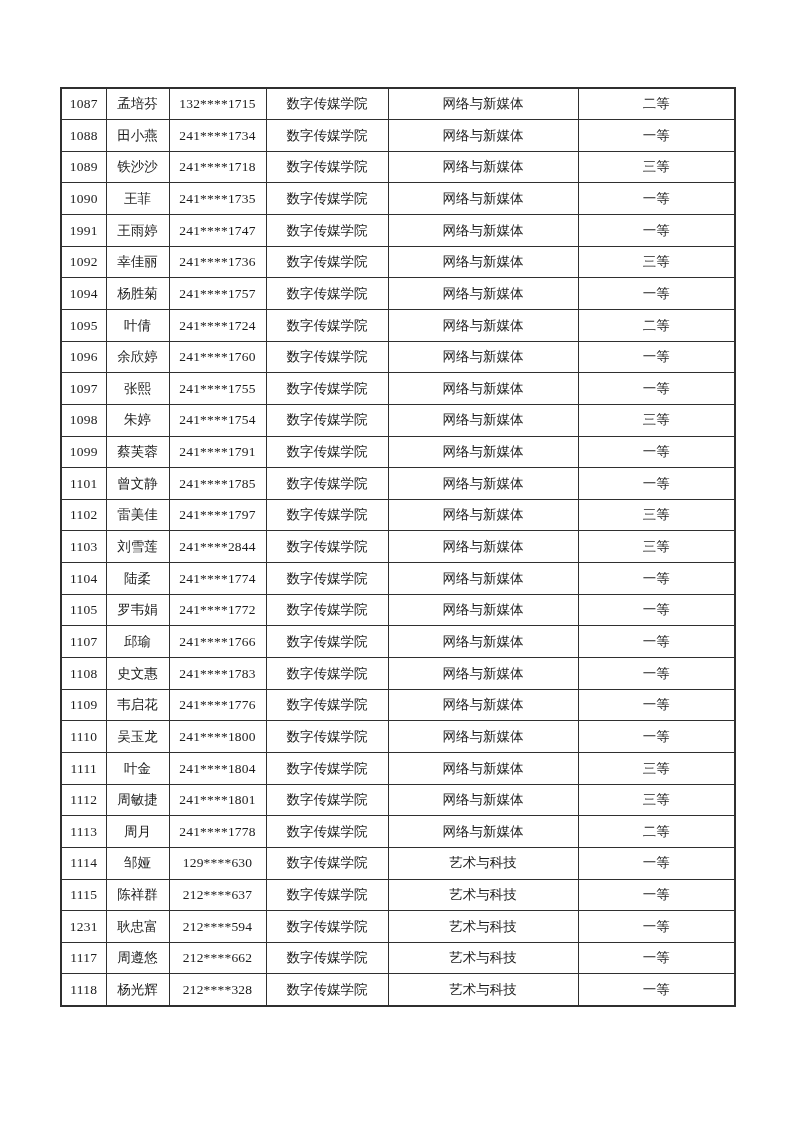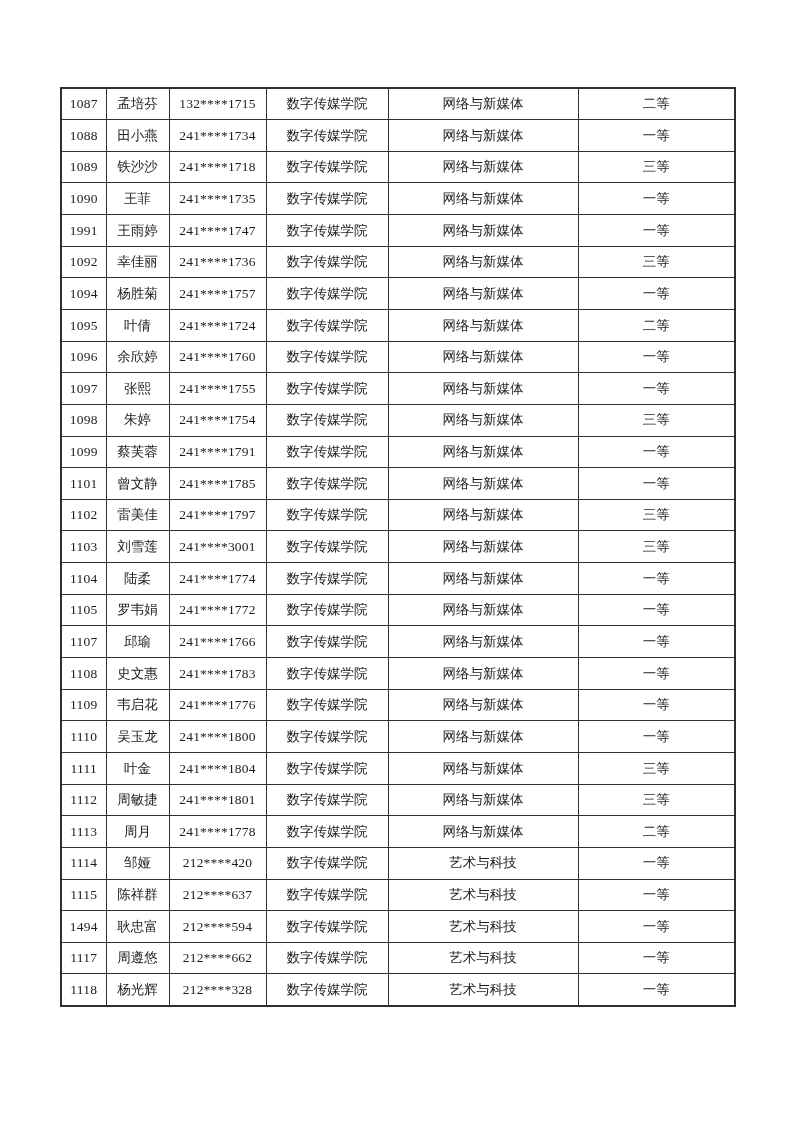--- a/index.html
+++ b/index.html
@@ -182,21 +182,21 @@
           <td class="cell-name">雷美佳</td>
           <td class="cell-student-id">241****1797</td>
           <td class="cell-college">数字传媒学院</td>
           <td class="cell-major">网络与新媒体</td>
           <td class="cell-award">三等</td>
         </tr>
 
         <tr>
           <td class="cell-serial">1103</td>
           <td class="cell-name">刘雪莲</td>
-          <td class="cell-student-id">241****3001</td>
+          <td class="cell-student-id">241****2844</td>
           <td class="cell-college">数字传媒学院</td>
           <td class="cell-major">网络与新媒体</td>
           <td class="cell-award">三等</td>
         </tr>
 
         <tr>
           <td class="cell-serial">1104</td>
           <td class="cell-name">陆柔</td>
           <td class="cell-student-id">241****1774</td>
           <td class="cell-college">数字传媒学院</td>
@@ -273,37 +273,37 @@
           <td class="cell-name">周月</td>
           <td class="cell-student-id">241****1778</td>
           <td class="cell-college">数字传媒学院</td>
           <td class="cell-major">网络与新媒体</td>
           <td class="cell-award">二等</td>
         </tr>
 
         <tr>
           <td class="cell-serial">1114</td>
           <td class="cell-name">邹娅</td>
-          <td class="cell-student-id">212****420</td>
+          <td class="cell-student-id">129****630</td>
           <td class="cell-college">数字传媒学院</td>
           <td class="cell-major">艺术与科技</td>
           <td class="cell-award">一等</td>
         </tr>
 
         <tr>
           <td class="cell-serial">1115</td>
           <td class="cell-name">陈祥群</td>
           <td class="cell-student-id">212****637</td>
           <td class="cell-college">数字传媒学院</td>
           <td class="cell-major">艺术与科技</td>
           <td class="cell-award">一等</td>
         </tr>
 
         <tr>
-          <td class="cell-serial">1494</td>
+          <td class="cell-serial">1231</td>
           <td class="cell-name">耿忠富</td>
           <td class="cell-student-id">212****594</td>
           <td class="cell-college">数字传媒学院</td>
           <td class="cell-major">艺术与科技</td>
           <td class="cell-award">一等</td>
         </tr>
 
         <tr>
           <td class="cell-serial">1117</td>
           <td class="cell-name">周遵悠</td>

